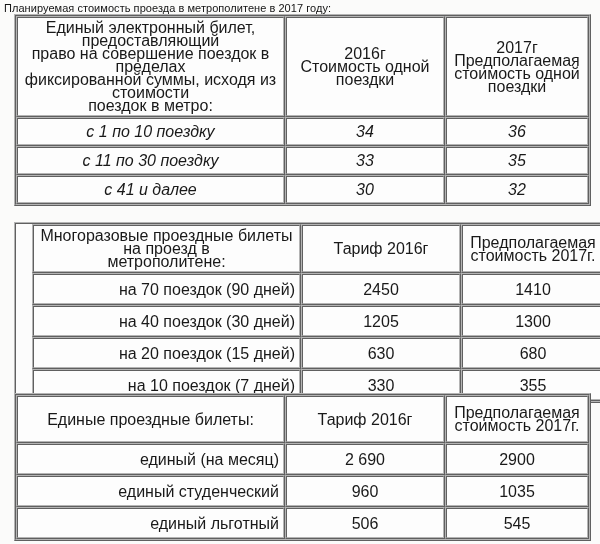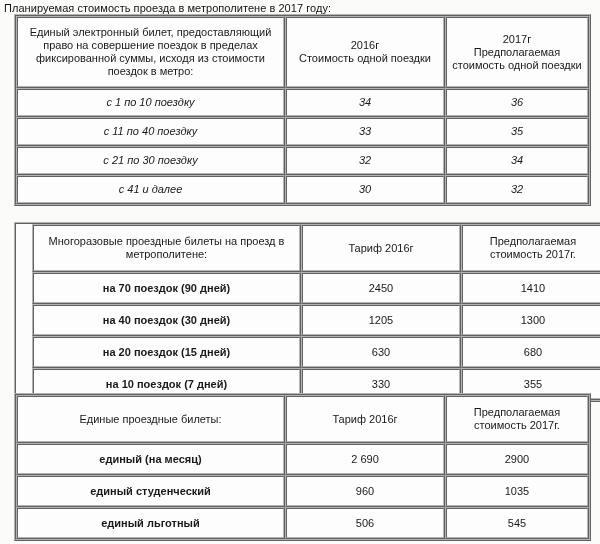--- a/index.html
+++ b/index.html
@@ -31,34 +31,34 @@
     letter-spacing: 0.05px;
     white-space: nowrap;
   }
 
   table.tbl {
     border-collapse: separate;
     border-spacing: 0;
     table-layout: fixed;
     background: #fcfcfc;
     border: 2px ridge #b4b4b4;
-    font-size: 11px;
+    font-size: 16px;
   }
 
   table.tbl td {
     border: 2px ridge #b4b4b4;
     padding: 3px 4px;
     vertical-align: middle;
     line-height: 13px;
     color: #191919;
     background: #fdfdfd;
   }
 
   .c-center { text-align: center; }
-  .c-left   { text-align: center; font-weight: bold; }
+  .c-left   { text-align: right; }
 
   
   #table-fare-per-trip {
     position: absolute;
     left: 14px;
     top: 14px;
     width: 573px;
   }
   #table-fare-per-trip col.c1 { width: 269px; }
   #table-fare-per-trip col.c2 { width: 160px; }
@@ -126,28 +126,23 @@
           <div>стоимость одной поездки</div>
         </td>
       </tr>
 
       <tr class="row">
         <td class="c-center nowrap">с 1 по 10 поездку</td>
         <td class="c-center">34</td>
         <td class="c-center">36</td>
       </tr>
       <tr class="row">
-        <td class="c-center nowrap">с 11 по 40 поездку</td>
+        <td class="c-center nowrap">с 11 по 30 поездку</td>
         <td class="c-center">33</td>
         <td class="c-center">35</td>
-      </tr>
-      <tr class="row">
-        <td class="c-center nowrap">с 21 по 30 поездку</td>
-        <td class="c-center">32</td>
-        <td class="c-center">34</td>
       </tr>
       <tr class="row">
         <td class="c-center nowrap">с 41 и далее</td>
         <td class="c-center">30</td>
         <td class="c-center">32</td>
       </tr>
     </tbody>
   </table>
 
   <table class="tbl" id="table-multi-ride">

